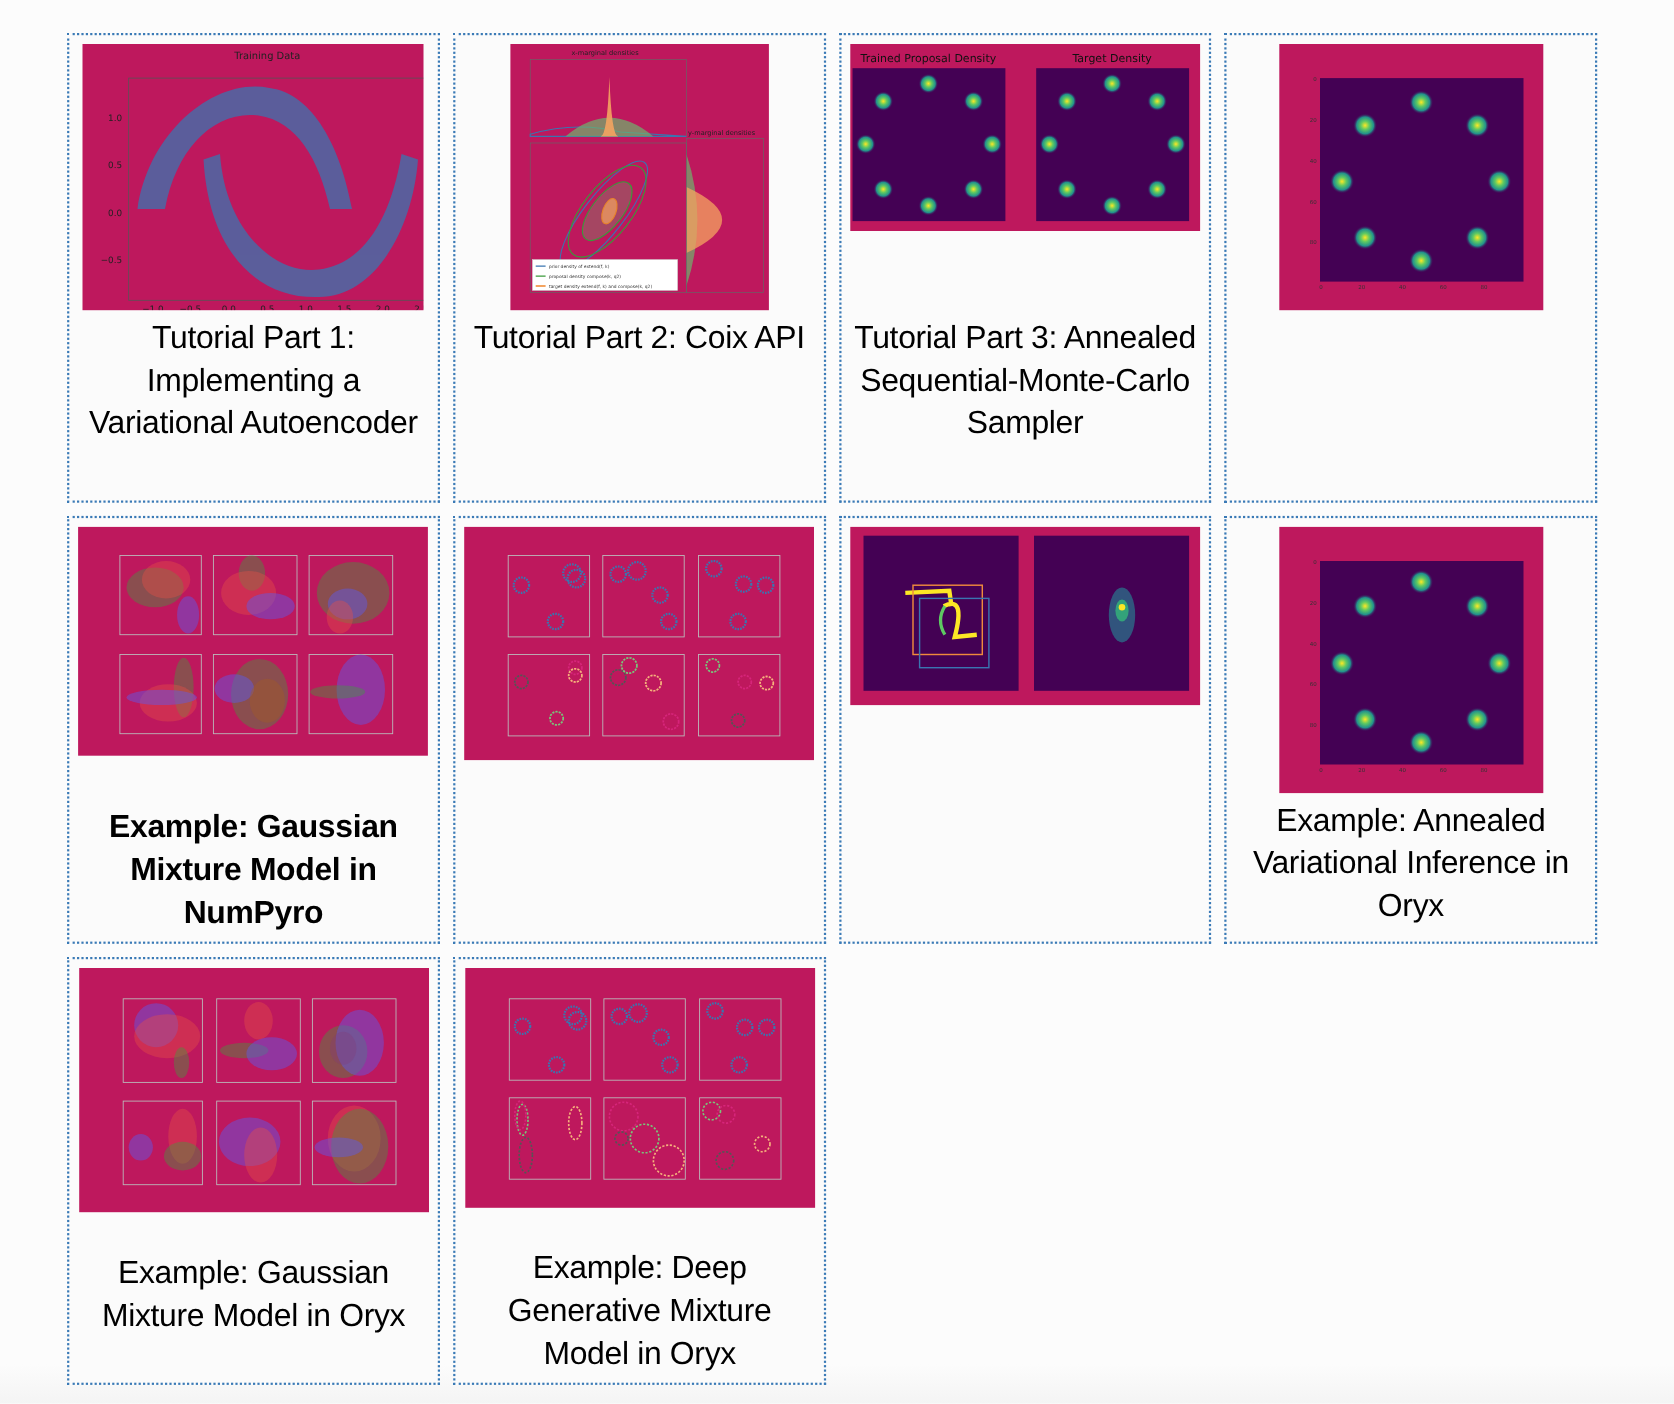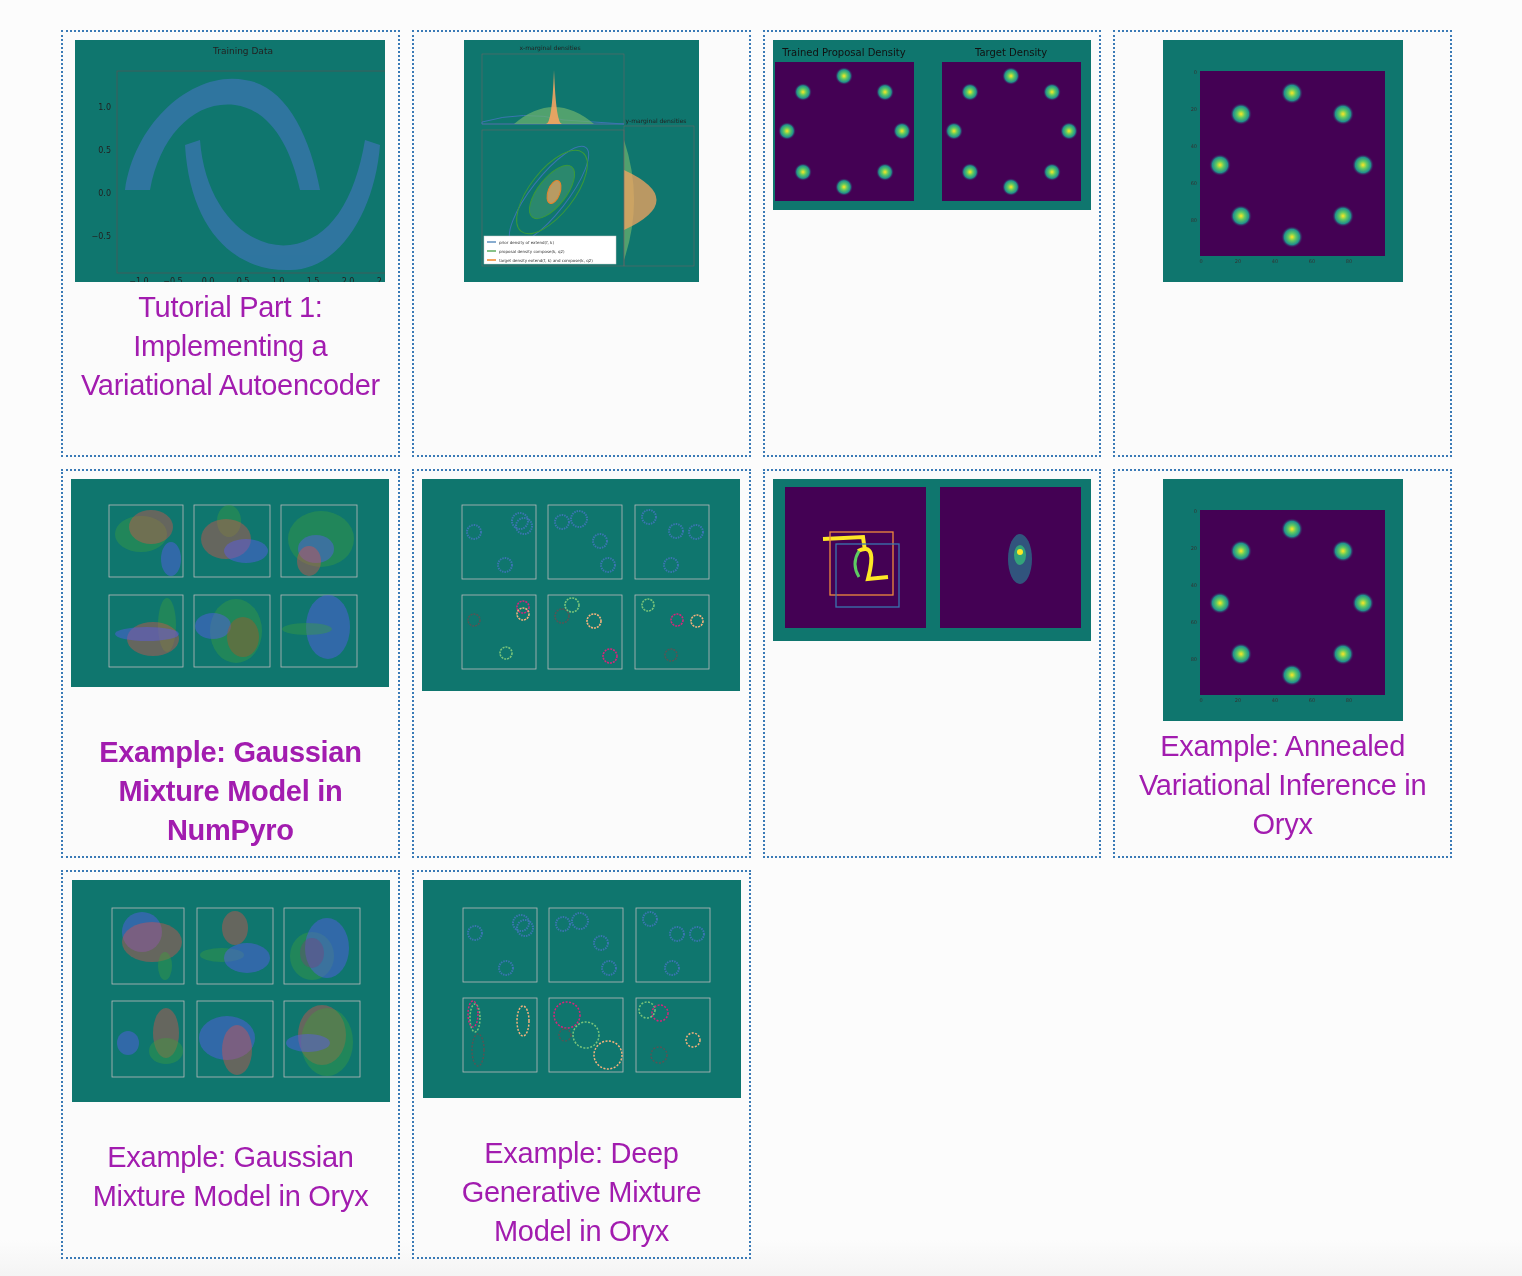--- a/index.html
+++ b/index.html
@@ -11,23 +11,23 @@
     }
     .gallery { position:absolute; left:61px; top:30px; width:1391px; }
     .row { display:flex; gap:12px; margin-bottom:12px; align-items:stretch; }
     .card {
       width:339px; box-sizing:border-box;
       border:2px dotted #3a7ab6;
       background:#fbfbfb;
       display:flex; flex-direction:column; align-items:center;
       text-decoration:none; cursor:pointer;
     }
-    .thumb { background:#0f766e; margin-top:8px; position:relative; overflow:hidden; }
+    .thumb { background:#be185d; margin-top:8px; position:relative; overflow:hidden; }
     .card-title {
-      color:#a21caf; font-size:29px; line-height:39px; text-align:center;
+      color:#000000; font-size:29px; line-height:39px; text-align:center;
       padding:6px 8px 6px; letter-spacing:-0.3px;
     }
     svg text { font-family:"DejaVu Sans", sans-serif; }
   </style>
 </head>
 <body>
 
 <div class="gallery">
 
   <div class="row" style="height:427px;">
@@ -83,20 +83,21 @@
           <line x1="23" y1="202" x2="32" y2="202" stroke="#3a75b0" stroke-width="1.2"></line>
           <line x1="23" y1="211" x2="32" y2="211" stroke="#3a9a3a" stroke-width="1.2"></line>
           <line x1="23" y1="220" x2="32" y2="220" stroke="#f4a460" stroke-width="2"></line>
           <g font-size="4" fill="#333">
             <text x="35" y="204">prior density of extend(f, k)</text>
             <text x="35" y="213">proposal density compose(k, q2)</text>
             <text x="35" y="222">target density extend(f, k) and compose(k, q2)</text>
           </g>
         </svg>
       </div>
+      <div class="card-title">Tutorial Part 2: Coix API</div>
     </a>
 
     <a class="card">
       <div class="thumb" style="width:318px;height:170px;">
         <svg width="318" height="170" viewBox="0 0 318 170">
           <defs>
             <radialGradient id="blob">
               <stop offset="0" stop-color="#fde725"></stop>
               <stop offset="0.35" stop-color="#5ec962"></stop>
               <stop offset="0.7" stop-color="#21918c"></stop>
@@ -122,20 +123,21 @@
               <circle cx="279" cy="52" r="9" fill="url(#blob)"></circle>
             <circle cx="296" cy="91" r="9" fill="url(#blob)"></circle>
               <circle cx="279" cy="132" r="9" fill="url(#blob)"></circle>
             <circle cx="238" cy="147" r="9" fill="url(#blob)"></circle>
               <circle cx="197" cy="132" r="9" fill="url(#blob)"></circle>
             <circle cx="181" cy="91" r="9" fill="url(#blob)"></circle>
               <circle cx="197" cy="52" r="9" fill="url(#blob)"></circle>
           </g>
         </svg>
       </div>
+      <div class="card-title" style="margin-top:72px;">Tutorial Part 3: Annealed Sequential-Monte-Carlo Sampler</div>
     </a>
 
     <a class="card">
       <div class="thumb" style="width:240px;height:242px;">
         <svg width="240" height="242" viewBox="0 0 240 242">
           <rect x="37" y="31" width="185" height="185" fill="#440154"></rect>
           <g>
             <circle cx="129" cy="53" r="11" fill="url(#blob)"></circle>
               <circle cx="180" cy="74" r="11" fill="url(#blob)"></circle>
             <circle cx="200" cy="125" r="11" fill="url(#blob)"></circle>

